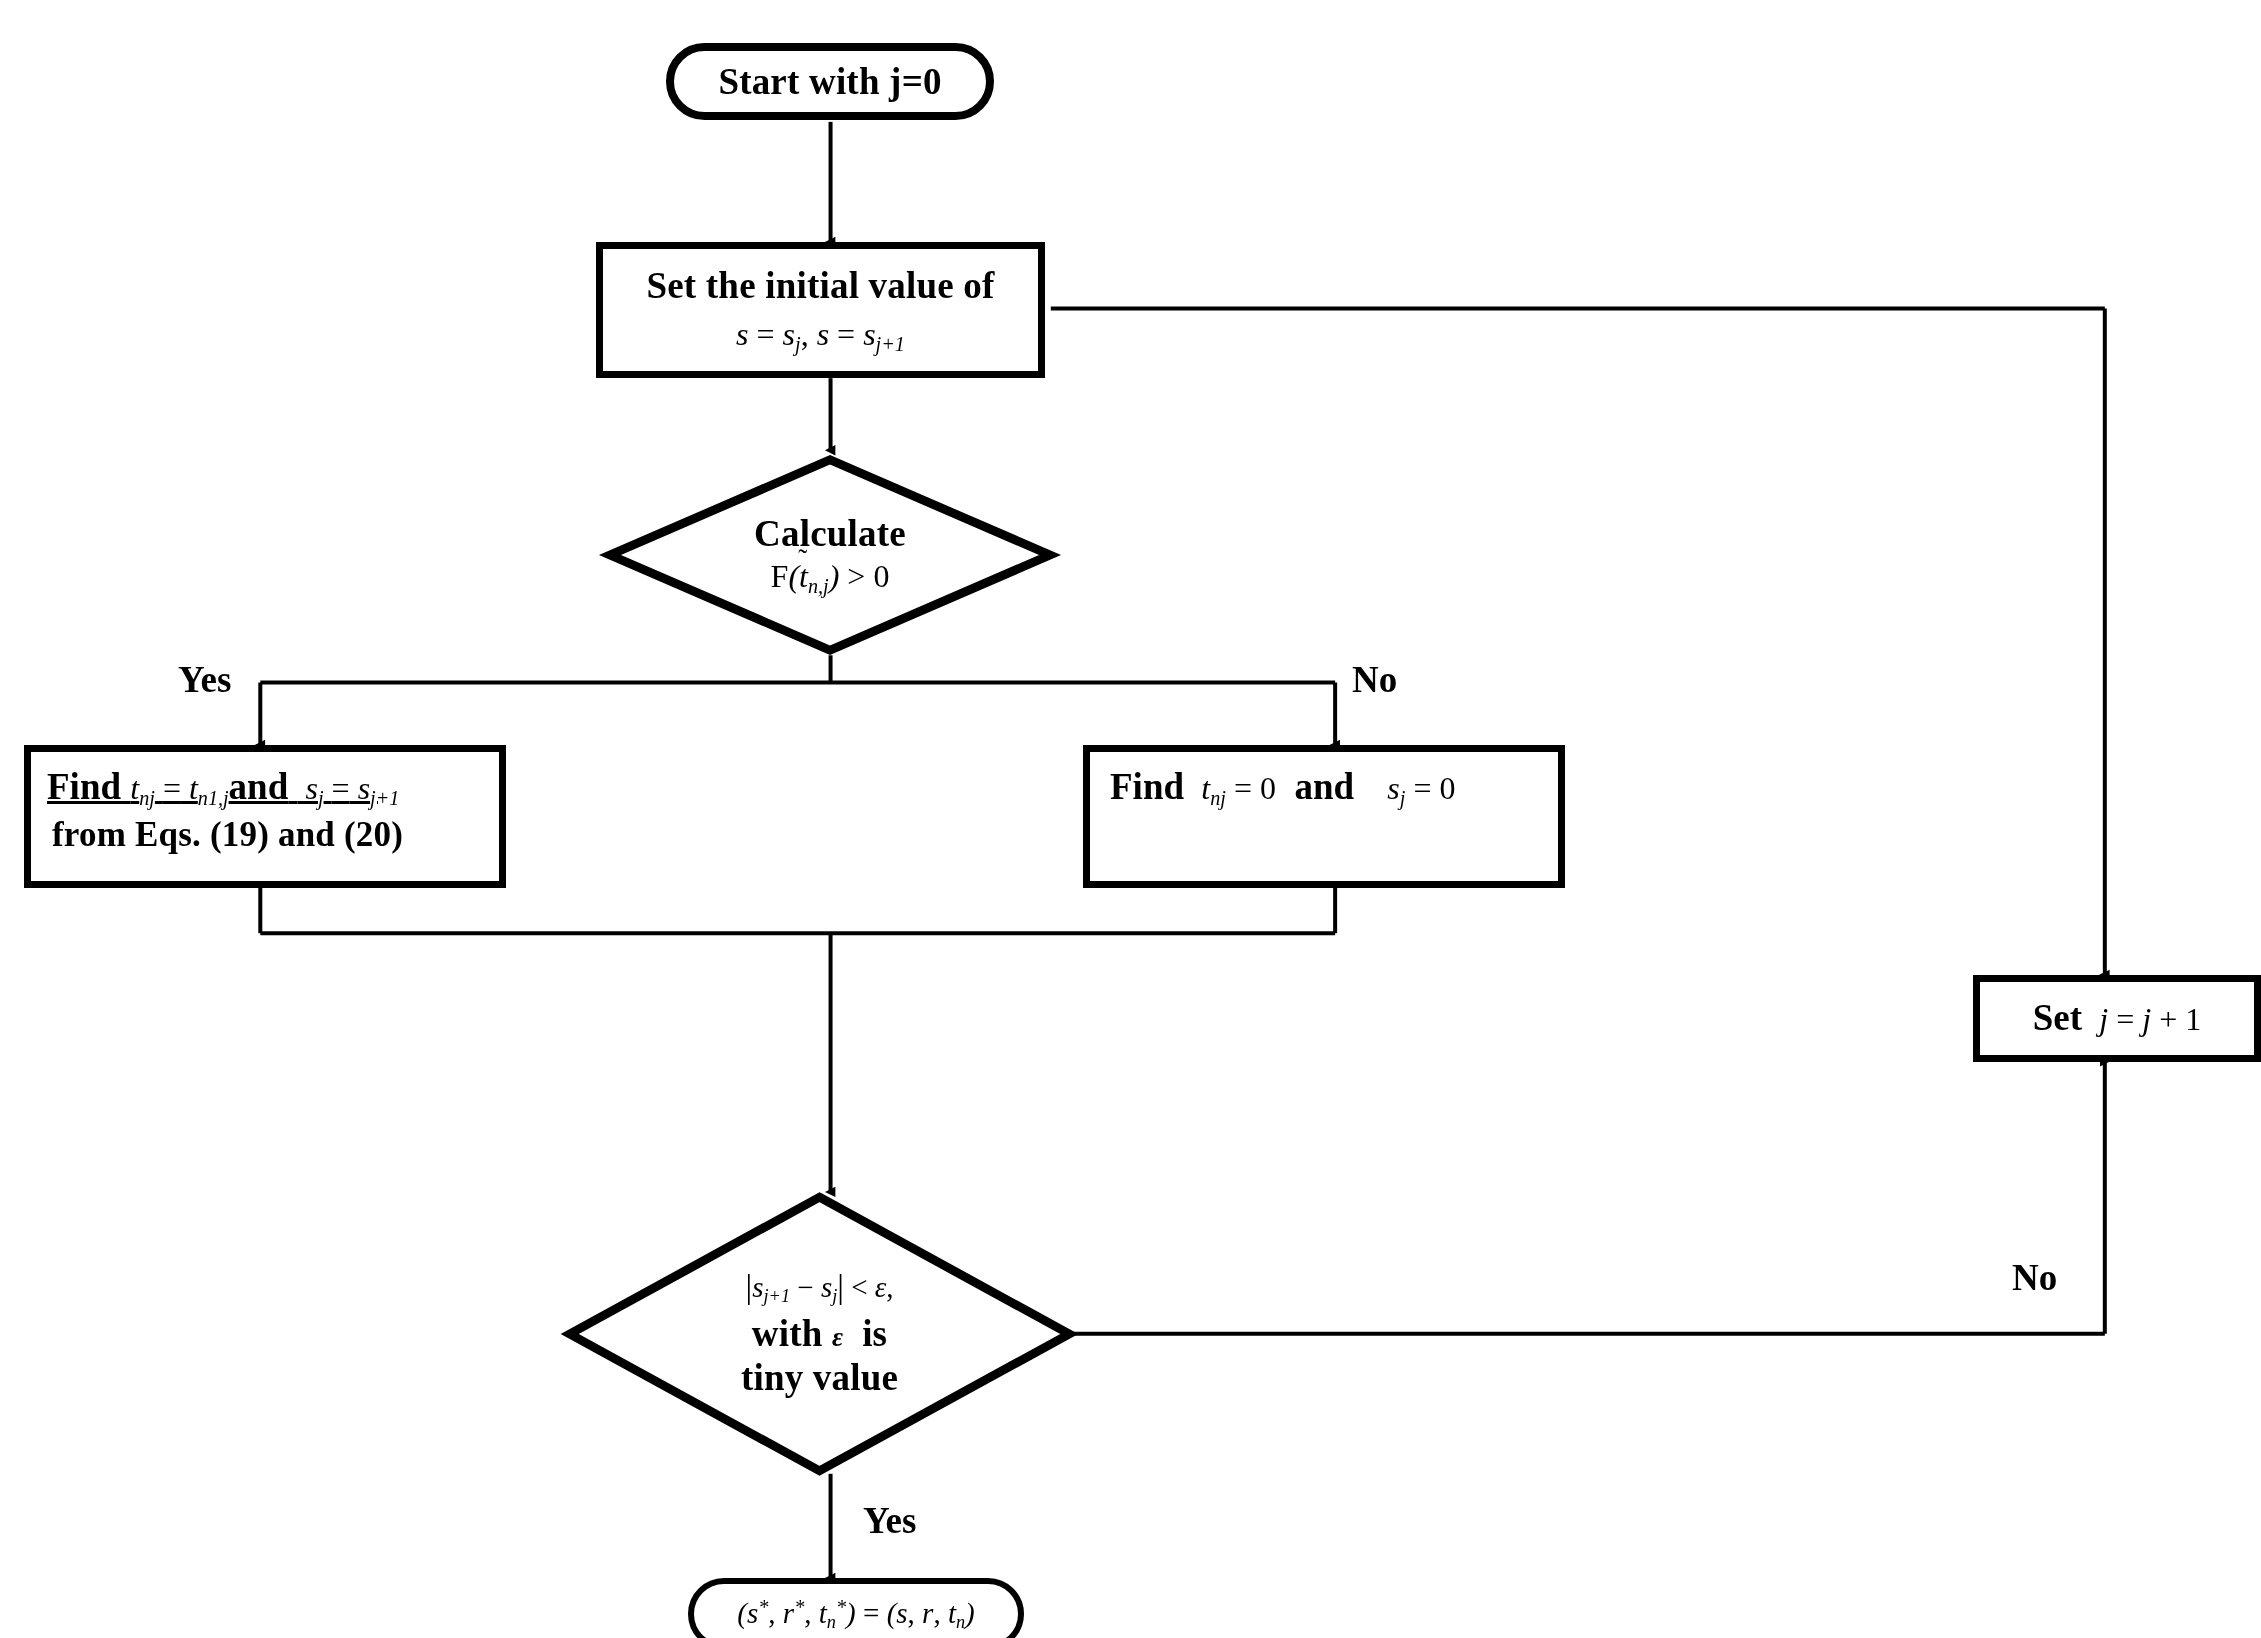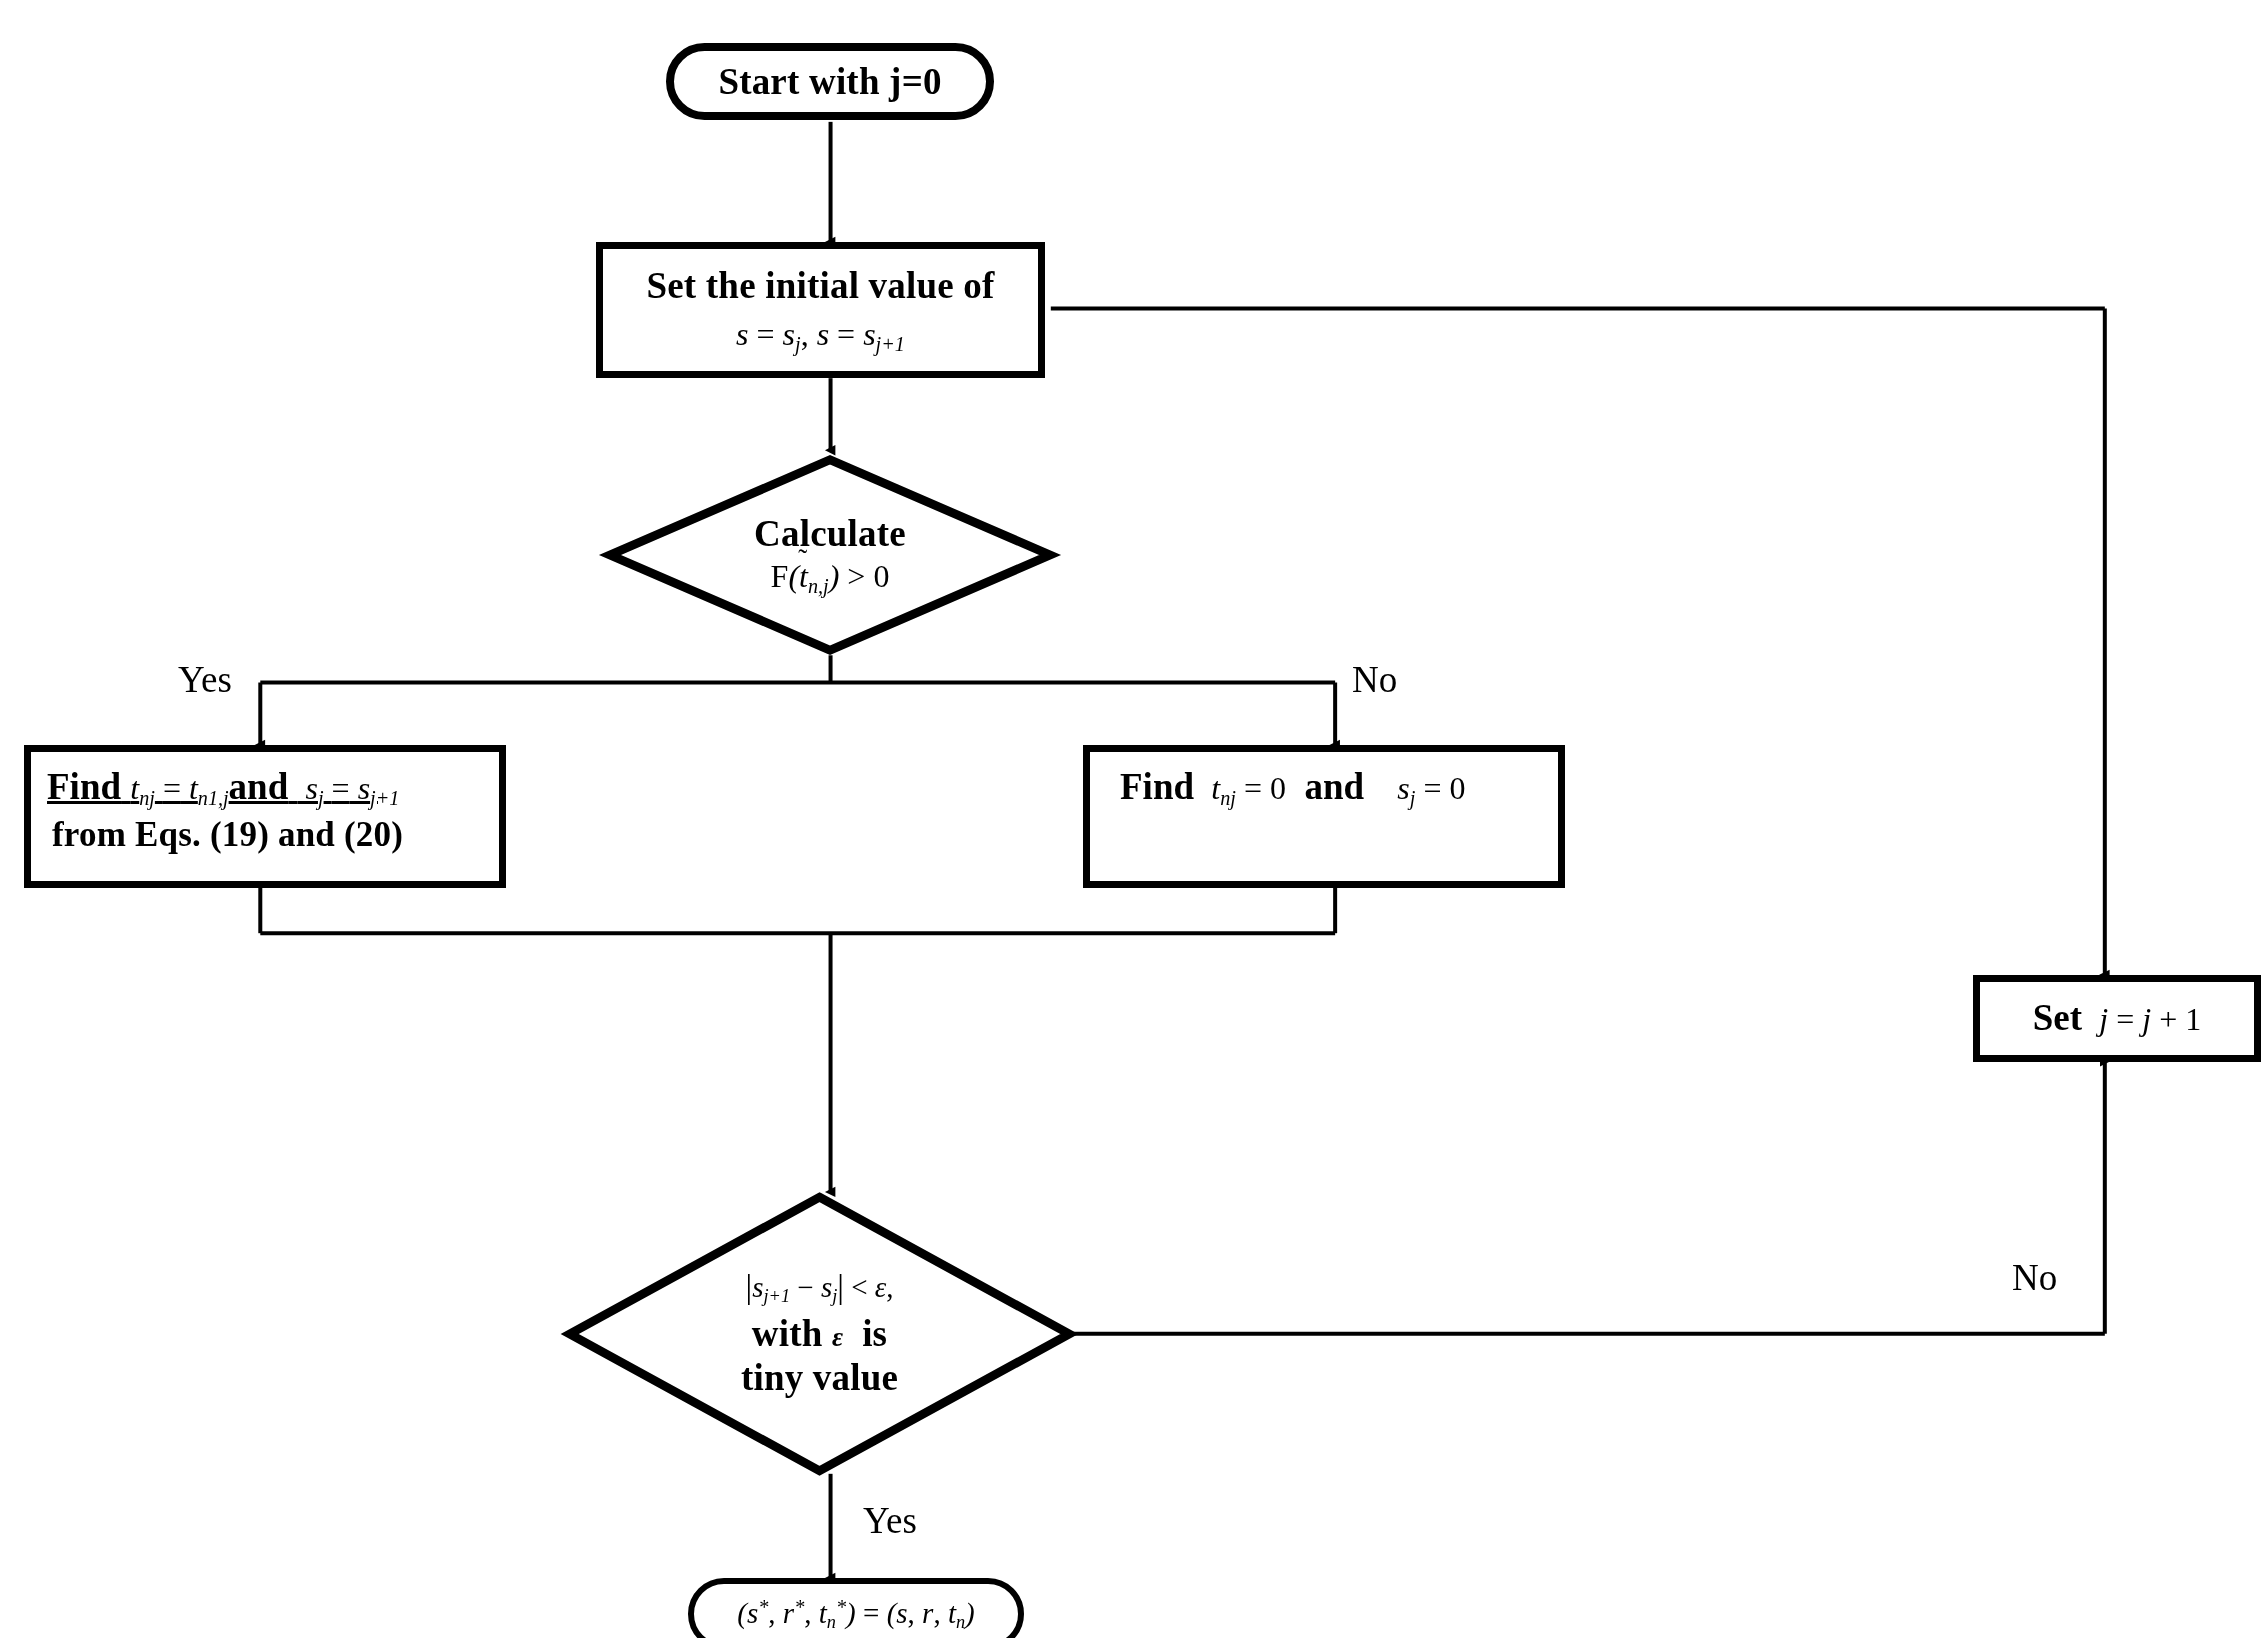--- a/index.html
+++ b/index.html
@@ -82,21 +82,21 @@
     width: 100%;
     height: 100%;
     display: flex;
     flex-direction: column;
     align-items: center;
     justify-content: center;
     text-align: center;
   }
   .edge-label {
     position: absolute;
-    font-weight: normal;
+    font-weight: bold;
     font-size: 37px;
     white-space: nowrap;
   }
   .mixed {
     font-size: 37px;
     font-weight: bold;
     line-height: 1.15;
     white-space: nowrap;
   }
   .mixed .mi {
@@ -182,21 +182,21 @@
 
   <div class="edge-label" style="left:178px; top:626px;">Yes</div>
   <div class="edge-label" style="left:1352px; top:626px;">No</div>
 
   <div class="node rect topalign" style="left:24px; top:713px; width:482px; height:143px; padding-top:14.4px; align-items:flex-start;">
     <span class="mixed" style="padding-left:16px;text-decoration:underline;"><span>Find</span> <span class="mi">t<sub>nj</sub> <span class="mo">=</span> t<sub>n1,j</sub></span><span>and</span> <span class="mi">&nbsp;s<sub>j</sub> <span class="mo">=</span> s<sub>j+1</sub></span></span>
     <span class="bold-txt sm" style="padding-left:21px; margin-top:4.8px;">from Eqs. (19) and (20)</span>
   </div>
 
   <div class="node rect topalign" style="left:1083px; top:713px; width:482px; height:143px; padding-top:14.4px; align-items:flex-start;">
-    <span class="mixed" style="padding-left:30px;"><span>Find</span> <span class="mi">&nbsp;t<sub>nj</sub> <span class="mo">=</span> <span class="mo">0</span></span>&nbsp; <span>and</span> <span class="mi">&nbsp;&nbsp;&nbsp;s<sub>j</sub> <span class="mo">=</span> <span class="mo">0</span></span></span>
+    <span class="mixed" style="padding-left:20px;"><span>Find</span> <span class="mi">&nbsp;t<sub>nj</sub> <span class="mo">=</span> <span class="mo">0</span></span>&nbsp; <span>and</span> <span class="mi">&nbsp;&nbsp;&nbsp;s<sub>j</sub> <span class="mo">=</span> <span class="mo">0</span></span></span>
   </div>
 
   <div class="diamond-wrap" style="left:565px; top:1160px; width:509px; height:284px;">
     <svg width="509" height="284" viewBox="0 0 636 354">
       <polygon points="318,6 630,177 318,348 6,177" fill="#ffffff" stroke="#000000" stroke-width="11"></polygon>
     </svg>
     <div class="diamond-label">
       <span class="math" style="font-size:29px;"><span class="absbar">|</span>s<sub>j+1</sub> <span class="op">−</span> s<sub>j</sub><span class="absbar">|</span> <span class="op">&lt;</span> ε<span class="op">,</span></span>
       <span class="bold-txt" style="margin-top:6.4px;"><span>with</span> <span class="math" style="font-size:27px;">ε</span>&nbsp; <span>is</span></span>
       <span class="bold-txt" style="margin-top:3.2px;">tiny value</span>

